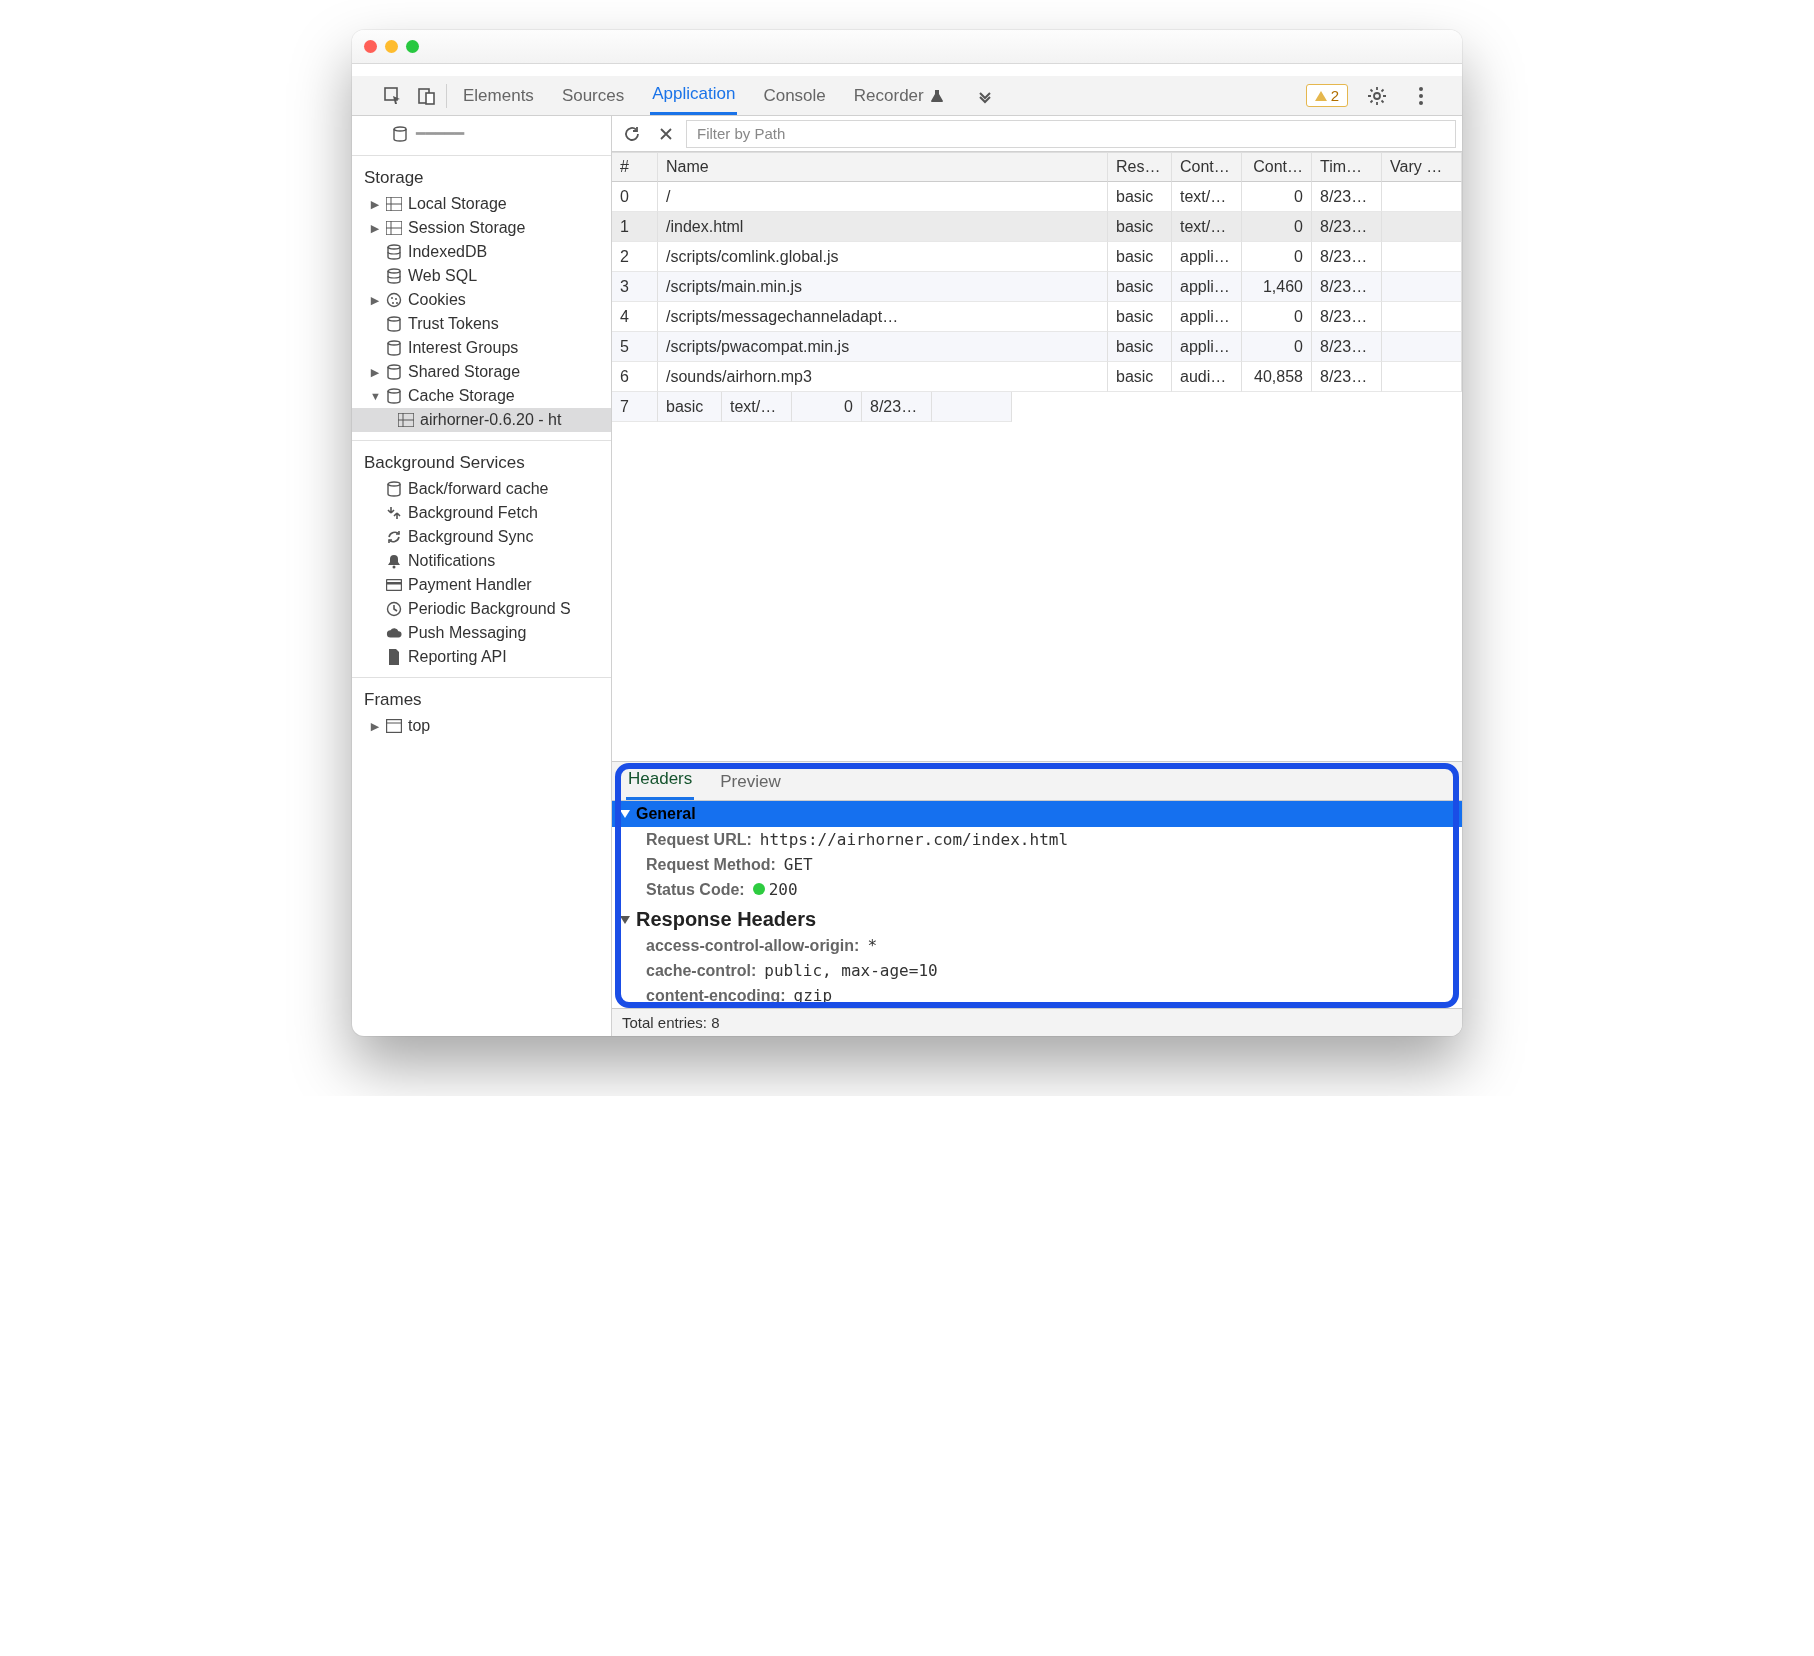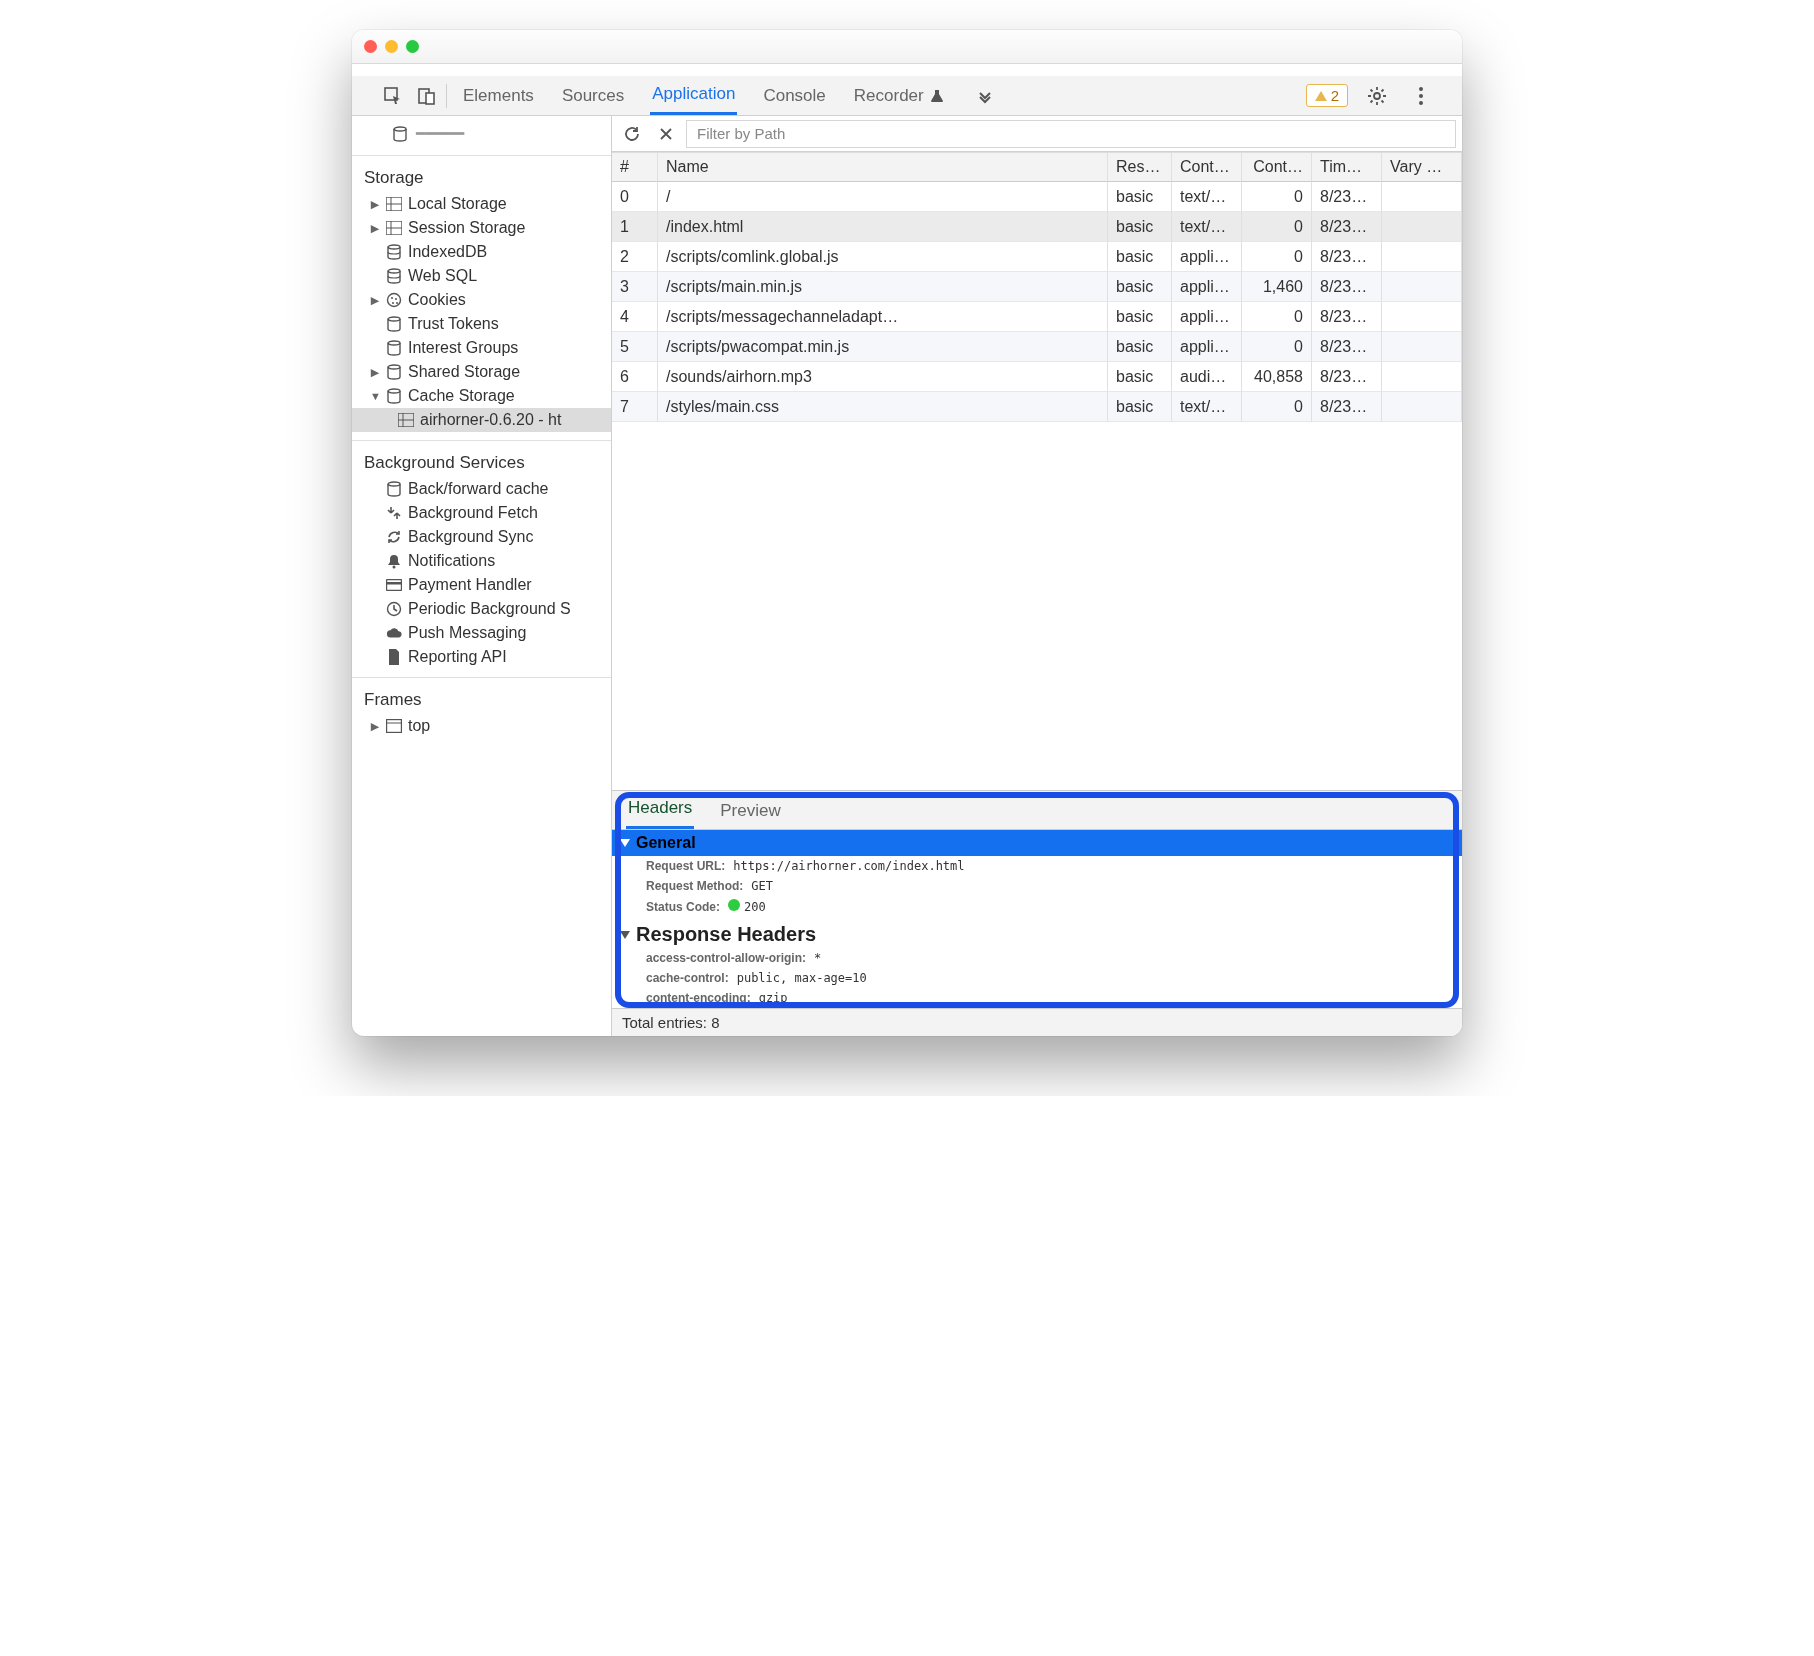--- a/index.html
+++ b/index.html
@@ -130,21 +130,21 @@
 }
 .dtab { font-size:17px; color:#666; padding: 8px 2px; }
 .dtab.active { color:#14532d; border-bottom:3px solid #1a73e8; }
 .section-head {
   background:#1570ef; color:#000000; font-weight:700; font-size:16px;
   padding:4px 8px; display:flex; align-items:center; gap:6px;
 }
 .section-head .tri-down { width:0;height:0;border-left:5px solid transparent;border-right:5px solid transparent;border-top:8px solid #fff;}
 .section-head2 { color:#222; font-weight:700; padding:6px 8px 2px 8px; display:flex; align-items:center; gap:6px; font-size:20px;}
 .section-head2 .tri-down2 { width:0;height:0;border-left:5px solid transparent;border-right:5px solid transparent;border-top:8px solid #555;}
-.kv { display:flex; gap:8px; padding: 3px 8px 3px 34px; font-size:12px; align-items:center;}
+.kv { display:flex; gap:8px; padding: 3px 8px 3px 34px; font-size:16px; align-items:center;}
 .kv .k { color:#666; font-weight:700; }
 .kv .v { font-family: ui-monospace, Menlo, monospace; color:#333; }
 .status-dot { width:12px;height:12px;border-radius:50%; background:#2ecc40; display:inline-block; margin-right:4px;}
 .footer {
   height: 28px; border-top:1px solid #ccc; background:#f3f3f3;
   display:flex; align-items:center; padding:0 10px; font-size:15px; color:#333;
 }
 
 svg { display:block; }
 </style>
@@ -520,21 +520,20 @@
                 <div class="cell col-num">6</div>
                 <div class="cell col-name">/sounds/airhorn.mp3</div>
                 <div class="cell col-res">basic</div>
                 <div class="cell col-cont1">audi…</div>
                 <div class="cell col-cont2">40,858</div>
                 <div class="cell col-time">8/23…</div>
                 <div class="cell col-vary"></div>
               </div>
               <div class="row alt">
                 <div class="cell col-num">7</div>
-                <div class="cell col-name">/styles/main.css</div>
                 <div class="cell col-res">basic</div>
                 <div class="cell col-cont1">text/…</div>
                 <div class="cell col-cont2">0</div>
                 <div class="cell col-time">8/23…</div>
                 <div class="cell col-vary"></div>
               </div>
             </div>
       </div>
       <div class="table-space"></div>
 

